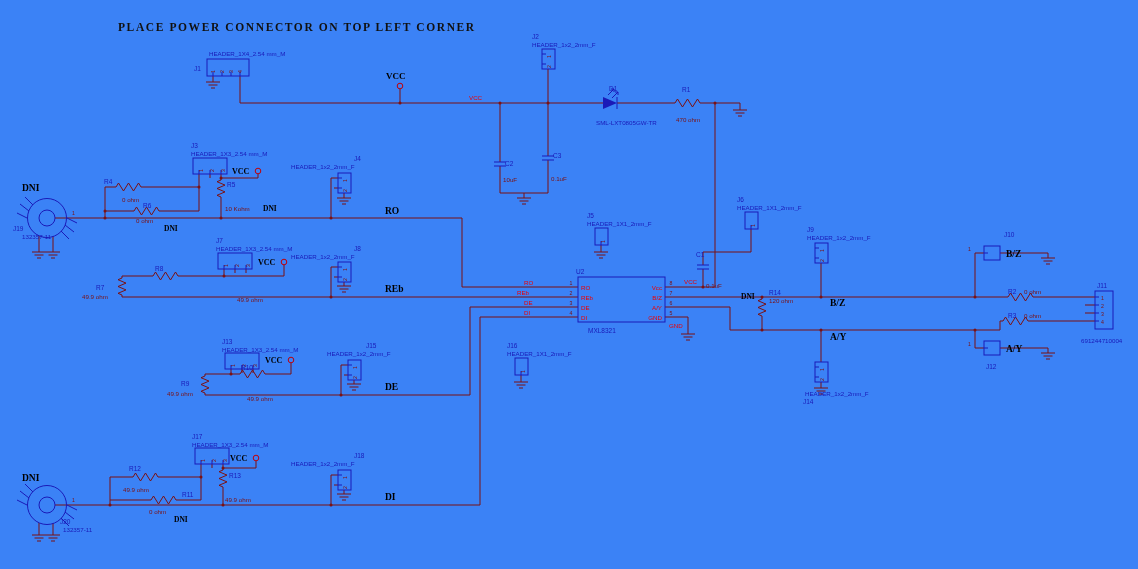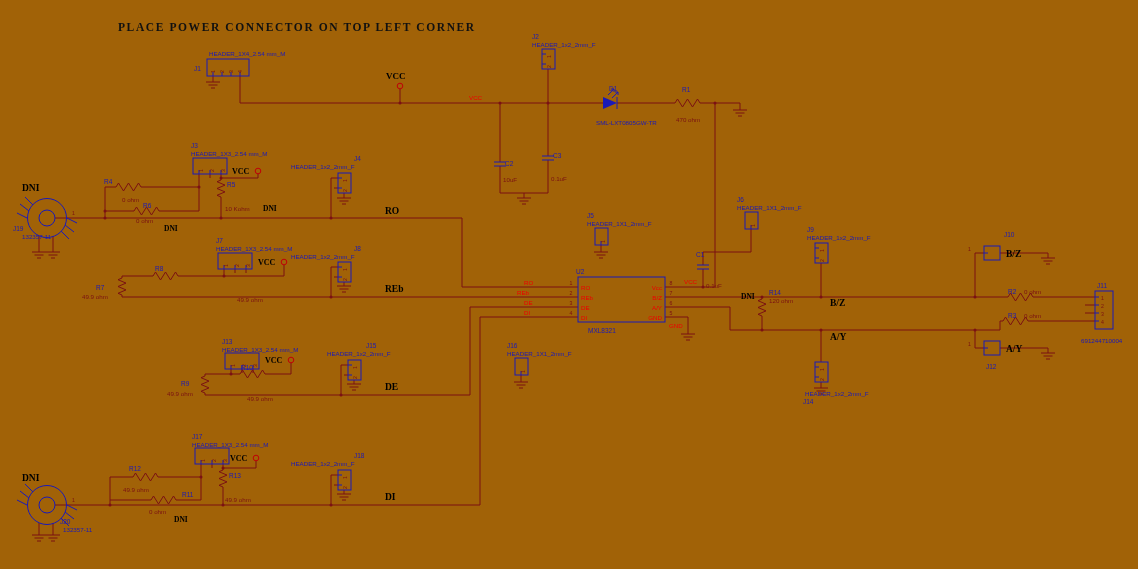--- a/index.html
+++ b/index.html
@@ -1,16 +1,16 @@
 <!DOCTYPE html>
 <html><head>
 <meta charset="utf-8">
 <style>
   html,body{margin:0;padding:0;background:#fff}
-  .canvas{position:relative;width:1138px;height:569px;background:#a16207;overflow:hidden;font-family:"Liberation Sans",sans-serif}
+  .canvas{position:relative;width:1138px;height:569px;background:#3b82f6;overflow:hidden;font-family:"Liberation Sans",sans-serif}
   svg{display:block}
   svg text{font-family:"Liberation Sans",sans-serif}
   .wire{stroke:#7b1113;stroke-width:1;fill:none}
   .sym{stroke:#1a1ab8;stroke-width:1;fill:none}
   .symf{fill:#1a1ab8;stroke:none}
   .pwr{stroke:#c00008;stroke-width:1;fill:none}
   .dot{fill:#7b1113}
   .t-ref{fill:#1a1ab8;font-size:6.5px}
   .t-part{fill:#1a1ab8;font-size:6.2px}
   .t-val{fill:#7b1113;font-size:6.2px}

